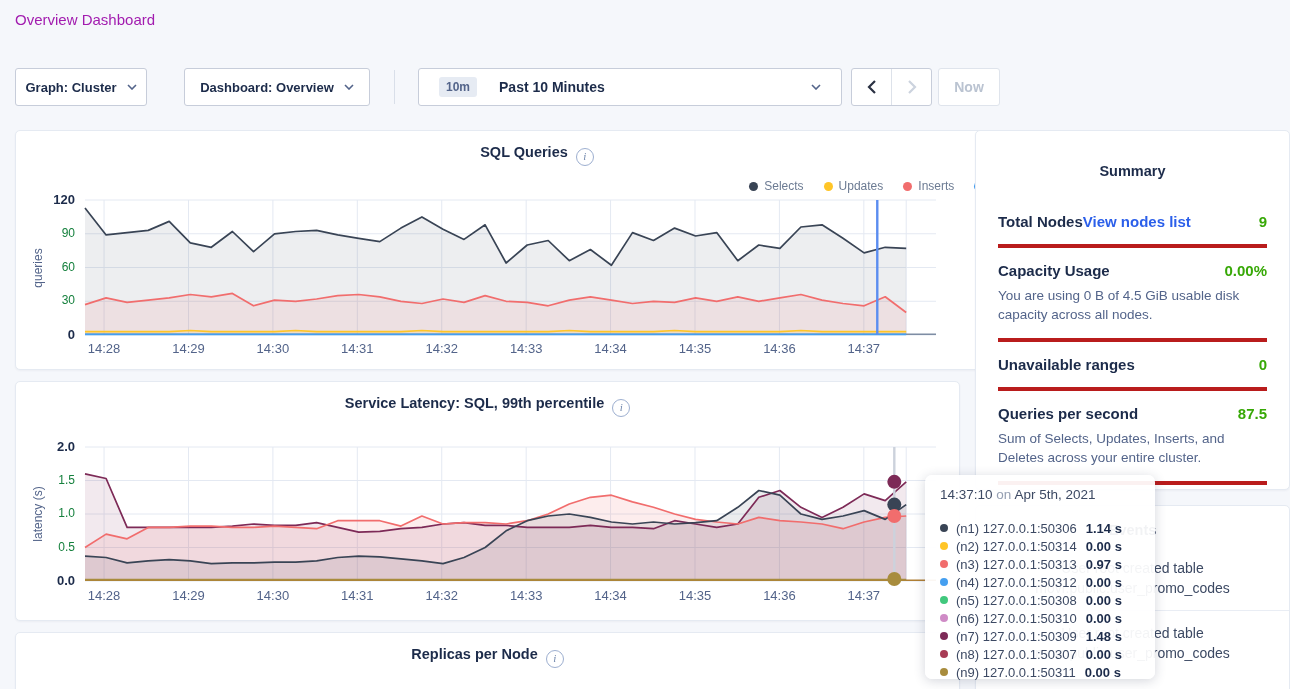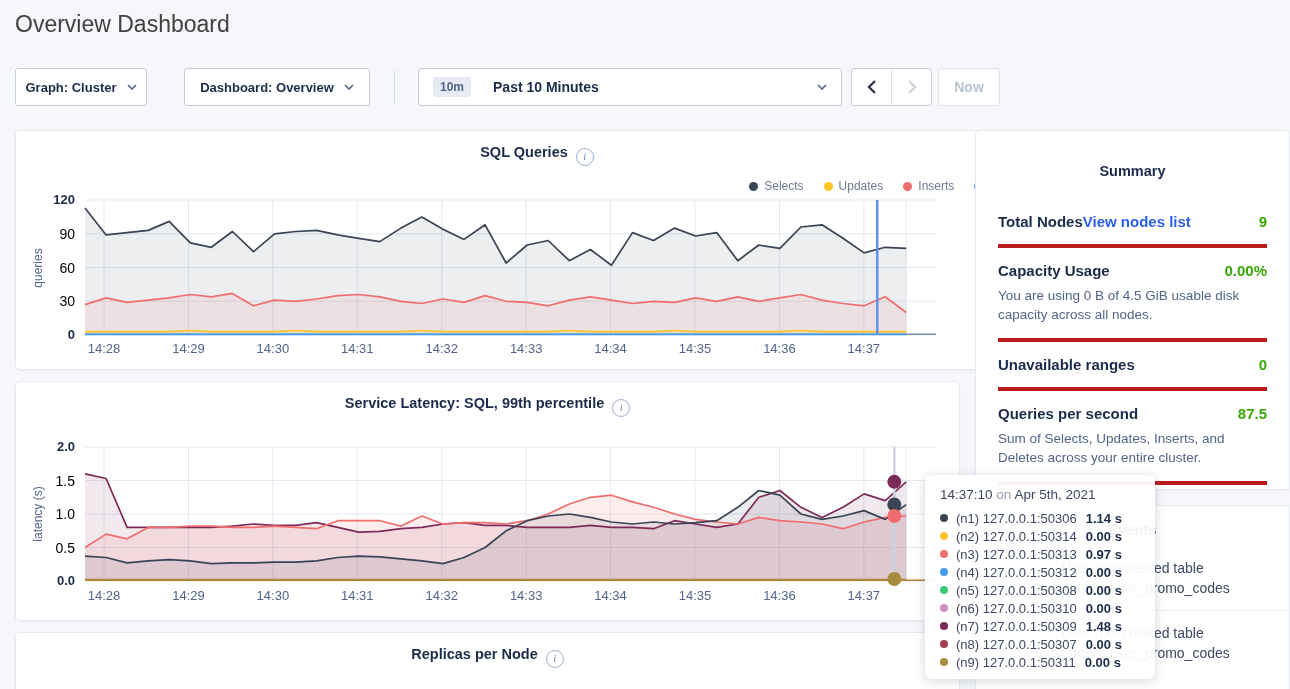--- a/index.html
+++ b/index.html
@@ -1,62 +1,62 @@
 <!DOCTYPE html>
 <html><head>
 <meta charset="utf-8">
 <style>
   html,body{margin:0;padding:0;width:1290px;height:689px;overflow:hidden;}
   body{background:#f5f7fb;font-family:"Liberation Sans","DejaVu Sans",sans-serif;position:relative;color:#1c2b4a;}
-  h1{position:absolute;left:15px;top:11px;margin:0;font-size:23px;font-weight:500;color:#404040;}
+  h1{position:absolute;left:15px;top:11px;margin:0;font-size:15px;font-weight:500;color:#a21caf;}
   button{font-family:inherit;cursor:pointer;}
   .toolbtn{position:absolute;top:68px;height:38px;background:#fff;border:1px solid #c7cdda;border-radius:3px;
     display:flex;align-items:center;justify-content:center;gap:10px;font-size:13px;font-weight:bold;color:#1c2b4a;box-sizing:border-box;}
   #graph-dd{left:15px;width:132px;}
   #dash-dd{left:184px;width:186px;}
   .vdiv{position:absolute;left:394px;top:70px;width:1px;height:34px;background:#d9dfe9;}
-  #timepicker{left:418px;width:424px;justify-content:flex-start;padding:0 14px;}
+  #timepicker{left:418px;width:424px;justify-content:flex-start;padding:0 20px;}
   .badge{background:#e6ebf3;border-radius:3px;font-size:12px;font-weight:bold;color:#53648a;padding:3px 7px;margin-right:12px;}
   .tp-label{font-size:14px;font-weight:bold;color:#1c2b4a;}
   #timepicker .chev{margin-left:auto;}
   #arrows{position:absolute;left:851px;top:68px;width:81px;height:38px;background:#fff;border:1px solid #c7cdda;border-radius:3px;display:flex;box-sizing:border-box;}
   #arrows button{flex:1;background:none;border:none;display:flex;align-items:center;justify-content:center;}
   #arrows button:first-child{border-right:1px solid #dde2ea;}
   #now-btn{left:938px;width:62px;color:#bac3d1;font-size:14px;border-color:#dfe4ec;}
   .panel{position:absolute;background:#fff;border:1px solid #e5eaf2;border-radius:5px;box-shadow:0 1px 2px rgba(50,60,90,.05);box-sizing:border-box;overflow:hidden;}
   #sql-panel{left:15px;top:130px;width:1044px;height:240px;}
   #latency-panel{left:15px;top:381px;width:945px;height:240px;}
   #replicas-panel{left:15px;top:632px;width:945px;height:120px;}
   #summary-panel{left:975px;top:130px;width:315px;height:360px;padding:32px 22px;}
   #events-panel{left:975px;top:505px;width:315px;height:200px;}
   .chart-title{position:absolute;top:13px;left:0;right:0;text-align:center;font-size:14.5px;font-weight:bold;color:#1c2b4a;}
   .info{display:inline-block;width:16px;height:16px;border:1px solid #9dafd0;border-radius:50%;font-size:11px;line-height:15px;
     color:#7288ad;text-align:center;font-family:"Liberation Serif",serif;font-style:italic;font-weight:normal;margin-left:8px;vertical-align:-3px;}
   .legend{position:absolute;top:48px;right:28px;display:flex;gap:20px;}
   .legend-item{display:flex;align-items:center;gap:6px;font-size:12px;color:#6c7b93;}
   .legend-dot{width:9px;height:9px;border-radius:50%;}
-  .ytick{position:absolute;text-align:right;font-size:14px;color:#000000;}
+  .ytick{position:absolute;text-align:right;font-size:12px;color:#15803d;}
   .ytick.edge{font-weight:bold;color:#1c2b4a;font-size:13px;}
   .xtick{position:absolute;transform:translateX(-50%);font-size:13px;color:#53648a;}
   .ylabel{position:absolute;transform:translate(-50%,-50%) rotate(-90deg);font-size:12px;color:#53648a;white-space:nowrap;}
   .s-heading{text-align:center;font-size:14.5px;font-weight:bold;color:#1c2b4a;margin:0 0 20px;}
   .srow{padding:14px 0;}
   .srow + .srow{border-top:4px solid #b91c1c;}
   .srow-top{display:flex;align-items:baseline;}
   .slabel{font-size:15px;font-weight:bold;color:#1c2b4a;}
   .slink{font-size:15px;font-weight:bold;color:#2b5fea;margin-left:0;text-decoration:none;cursor:pointer;}
   .svalue{margin-left:auto;font-size:15px;font-weight:bold;color:#37a806;}
   .sdesc{margin:7px 0 0;font-size:13.5px;line-height:19px;color:#53648a;}
   .panel-heading{position:absolute;top:16px;left:0;right:0;text-align:center;font-size:14.5px;font-weight:bold;color:#1c2b4a;}
   #events-list{position:absolute;top:40px;left:0;right:0;}
   .event-item{padding:12px 16px;text-align:center;font-size:14px;line-height:20px;color:#3c4963;}
   .event-item + .event-item{border-top:1px solid #e9edf4;}
   #latency-tooltip{position:absolute;left:925px;top:475px;width:230px;height:204px;background:rgba(255,255,255,0.94);
     border-radius:7px;box-shadow:0 2px 12px rgba(40,50,80,0.2);z-index:20;padding:12px 0 0 15px;box-sizing:border-box;}
-  .t-head{font-size:13.5px;color:#3c4963;height:20px;margin-bottom:2px;}
+  .t-head{font-size:13.5px;color:#3c4963;height:20px;margin-bottom:12px;}
   .t-head .on{color:#96a0b3;}
   .t-row{display:flex;align-items:center;height:18px;font-size:13px;color:#3c4963;}
   .t-dot{width:8px;height:8px;border-radius:50%;margin-right:8px;flex:none;}
   .t-val{font-weight:bold;color:#1c2b4a;margin-left:9px;white-space:nowrap;}
 </style>
 </head>
 <body>
 
 <h1>Overview Dashboard</h1>
 

